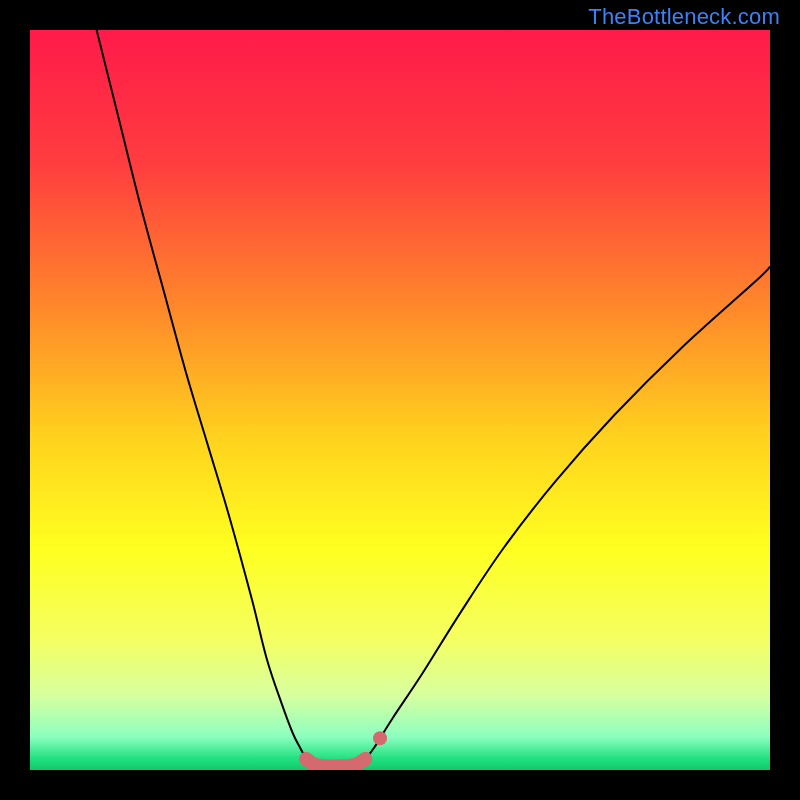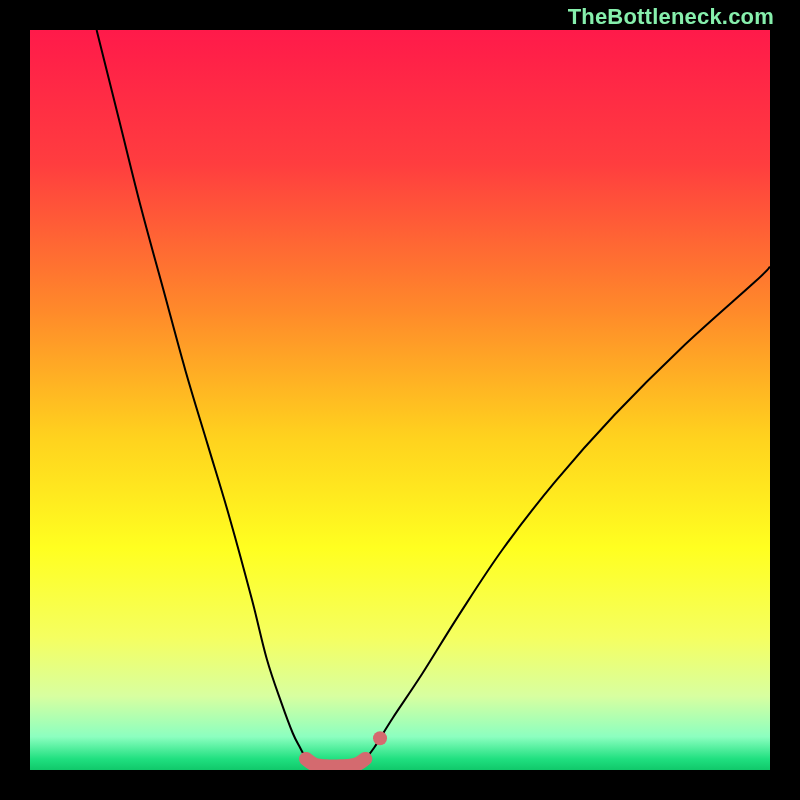--- a/index.html
+++ b/index.html
@@ -30,24 +30,24 @@
   .gradient {
     position: absolute;
     left: 0;
     top: 0;
     width: 100%;
     height: 100%;
   }
   .watermark {
     position: absolute;
     top: 4px;
-    right: 26px;
-    color: #86efac;
+    right: 20px;
+    color: #3b82f6;
     font-size: 22px;
-    font-weight: 700;
+    font-weight: 400;
     letter-spacing: 0.2px;
   }
   svg.curve {
     position: absolute;
     left: 0;
     top: 0;
     width: 100%;
     height: 100%;
     overflow: visible;
   }

